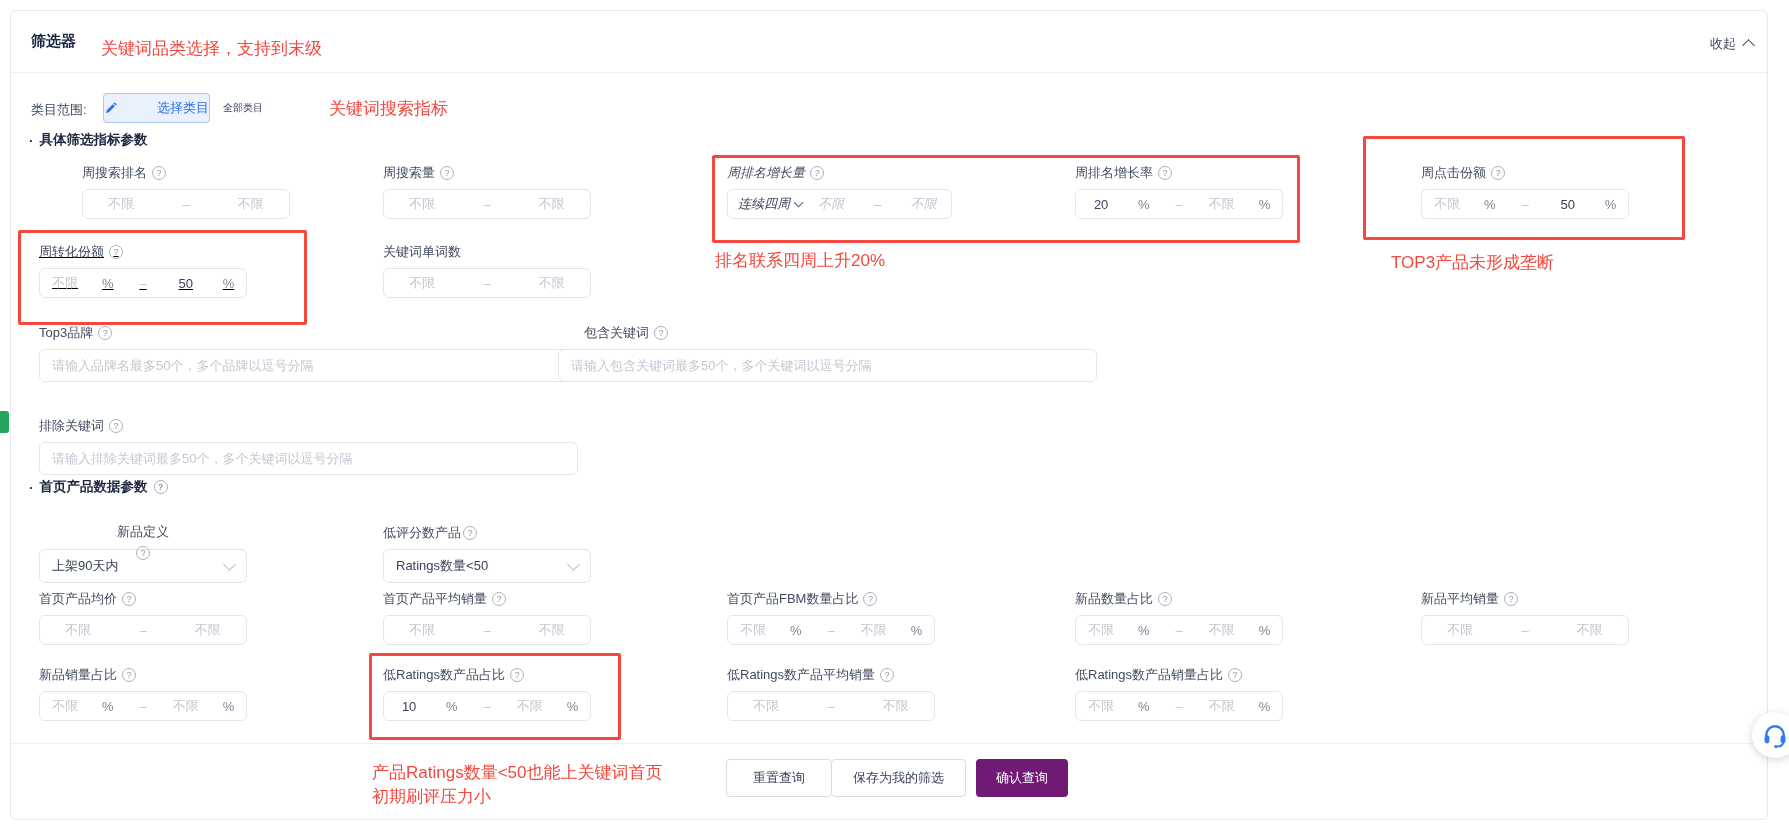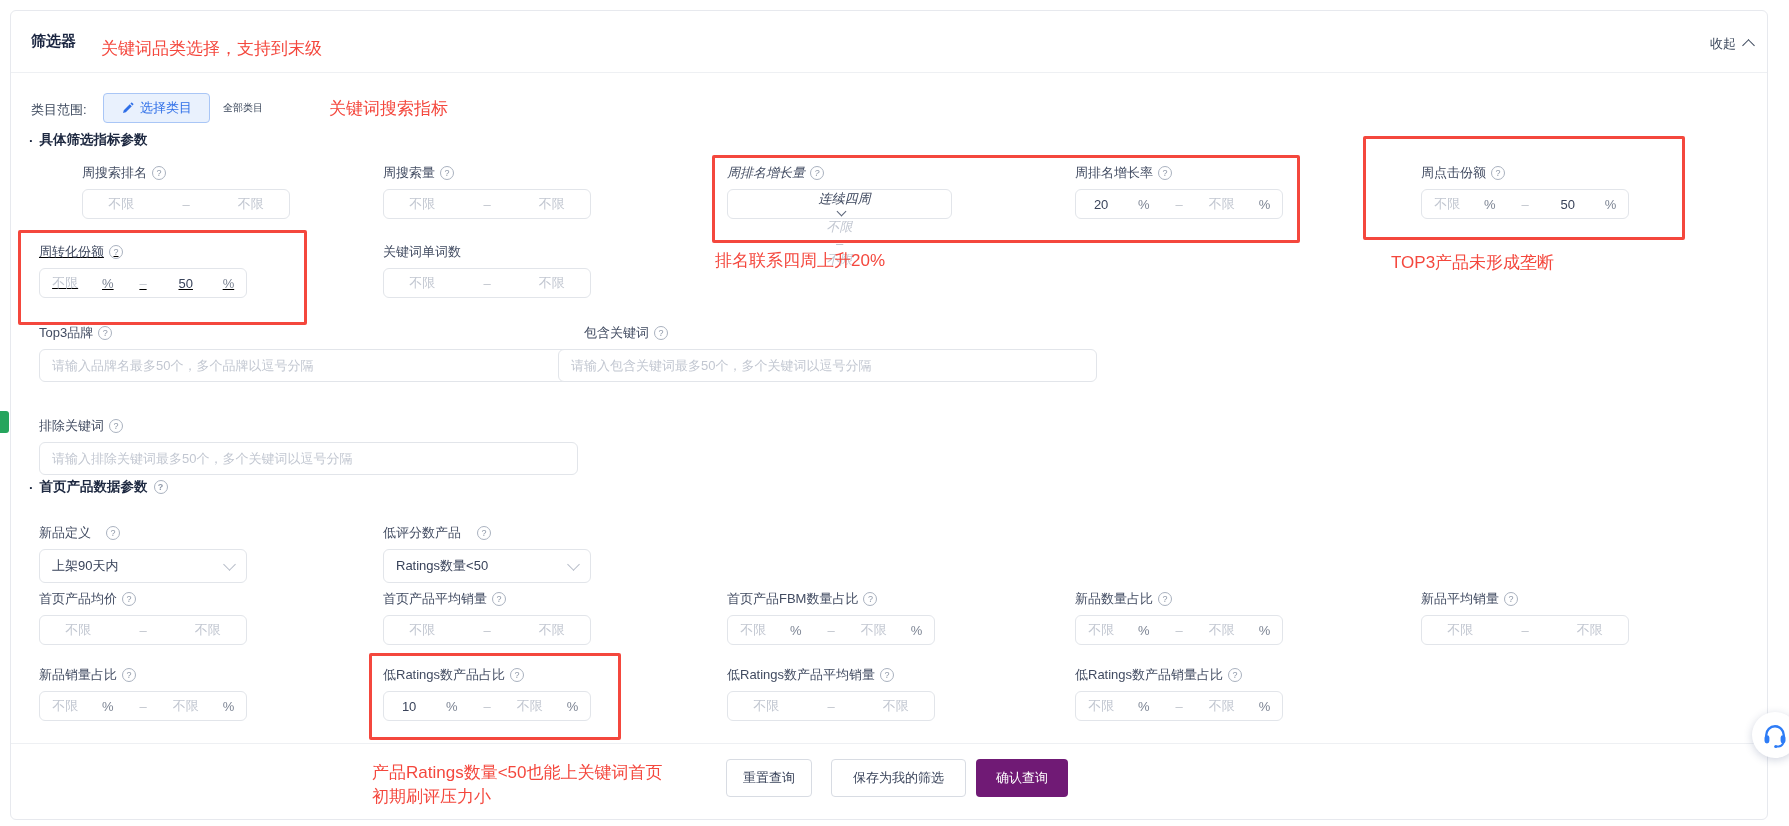--- a/index.html
+++ b/index.html
@@ -12,33 +12,33 @@
             font-size:13px;color:#3c485c;}
   .chev-up{width:8px;height:8px;border-left:1.6px solid #3c485c;border-top:1.6px solid #3c485c;
            transform:rotate(45deg);margin-left:8px;margin-top:3px;}
   .divider{position:absolute;left:0;right:0;height:1px;background:#eef0f3;}
   .d1{top:61px;} .d2{top:732px;}
   .note{position:absolute;color:#f4473d;font-size:17px;white-space:nowrap;}
   .redbox{position:absolute;border:3px solid #f4473d;pointer-events:none;border-radius:2px;}
   
   .cat-label{position:absolute;left:20px;top:90px;font-size:13px;color:#3c485c;}
   .cat-btn{position:absolute;left:92px;top:82px;width:107px;height:30px;background:#e9f1fd;
-           border:1px solid #a9c6f6;border-radius:4px;display:flex;align-items:center;justify-content:center;
+           border:1px solid #a9c6f6;border-radius:4px;display:flex;align-items:center;justify-content:space-between;
            gap:6px;font-size:13px;color:#2f6fe8;cursor:pointer;box-sizing:border-box;}
   .cat-all{position:absolute;left:212px;top:90px;font-size:10px;color:#3c485c;}
   .sec-h{position:absolute;font-size:13.5px;font-weight:bold;color:#1d2840;display:flex;align-items:center;gap:6px;}
   .sec-h .bullet{font-weight:bold;color:#1d2840;}
   
   .field{position:absolute;}
   .flabel{display:flex;align-items:center;gap:5px;font-size:13px;color:#414b61;height:20px;}
   .help{width:14px;height:14px;border:1px solid #aab2bf;border-radius:50%;font-size:9px;color:#8f98a8;
         display:flex;align-items:center;justify-content:center;box-sizing:border-box;cursor:pointer;flex:none;}
   .rbox{margin-top:6px;height:30px;border:1px solid #e2e5ea;border-radius:6px;display:flex;align-items:center;
         background:#fff;font-size:13px;box-sizing:border-box;cursor:text;}
-  .w208{width:208px;} .w225{width:225px;flex-direction:column;}
+  .w208{width:208px;} .w225{width:225px;}
   .seg{flex:1;text-align:center;white-space:nowrap;}
   .ph{color:#c2c7d1;} .val{color:#39435a;} .dash{color:#c0c5cd;flex:0.7;} .unit{color:#7d8594;flex:0.7;}
   .prefix{color:#39435a;padding-left:10px;white-space:nowrap;}
   .chev-sm{width:6px;height:6px;border-right:1.4px solid #5a6478;border-bottom:1.4px solid #5a6478;
            transform:rotate(45deg);margin:0 2px 3px 5px;flex:none;}
   .selbox{margin-top:6px;height:34px;border:1px solid #e2e5ea;border-radius:6px;display:flex;align-items:center;
           background:#fff;font-size:13px;color:#39435a;box-sizing:border-box;padding:0 12px;cursor:pointer;}
   .selbox .selval{flex:1;text-align:left;}
   .chev-dn{width:8px;height:8px;border-right:1.4px solid #b6bcc8;border-bottom:1.4px solid #b6bcc8;
            transform:rotate(45deg);margin-top:-4px;flex:none;}
@@ -211,32 +211,32 @@
       <input class="text-input" placeholder="请输入排除关键词最多50个，多个关键词以逗号分隔" style="">
     </div>
 
     <div class="sec-h" style="left:18px;top:467px;">
       <span class="bullet">·</span>
       <span>首页产品数据参数</span>
       <span class="help">?</span>
     </div>
 
     <div class="field" style="left:28px;top:512px;">
-      <div class="flabel" style="gap:15px;">
+      <div class="flabel" style="gap:5px;flex-direction:column;">
           <span>新品定义</span>
           <span class="help">?</span>
         </div>
       <div class="selbox w208">
         <span class="selval">上架90天内</span>
         <span class="chev-dn"></span>
       </div>
     </div>
 
     <div class="field" style="left:372px;top:512px;">
-      <div class="flabel" style="gap:16px;">
+      <div class="flabel" style="gap:2px;">
           <span>低评分数产品</span>
           <span class="help">?</span>
         </div>
       <div class="selbox w208">
         <span class="selval">Ratings数量&lt;50</span>
         <span class="chev-dn"></span>
       </div>
     </div>
 
     <div class="field" style="left:28px;top:578px;">
@@ -353,21 +353,21 @@
         <span class="seg unit">%</span>
         <span class="seg dash">–</span>
         <span class="seg ph">不限</span>
         <span class="seg unit">%</span>
       </div>
     </div>
 
     <div class="divider d2"></div>
     <div class="note" style="left:361px;top:750px;">产品Ratings数量&lt;50也能上关键词首页</div>
     <div class="note" style="left:361px;top:774px;">初期刷评压力小</div>
-    <div class="btn btn-plain" style="left:715px;width:86px;">重置查询</div>
+    <div class="btn btn-plain" style="left:715px;width:106px;">重置查询</div>
     <div class="btn btn-plain" style="left:820px;width:135px;">保存为我的筛选</div>
     <div class="btn btn-primary" style="left:965px;width:92px;">确认查询</div>
   </div>
 
   <div class="green-tab"></div>
   <div class="chat">
     <span style="display:flex;">
       <svg width="28" height="28" viewBox="0 0 24 24">
         <path d="M4.5 14v-2a7.5 7.5 0 0 1 15 0v2" fill="none" stroke="#2e7cf6" stroke-width="2" stroke-linecap="round"></path>
         <rect x="3" y="12.2" width="4.2" height="7" rx="2.1" fill="#2e7cf6"></rect>

